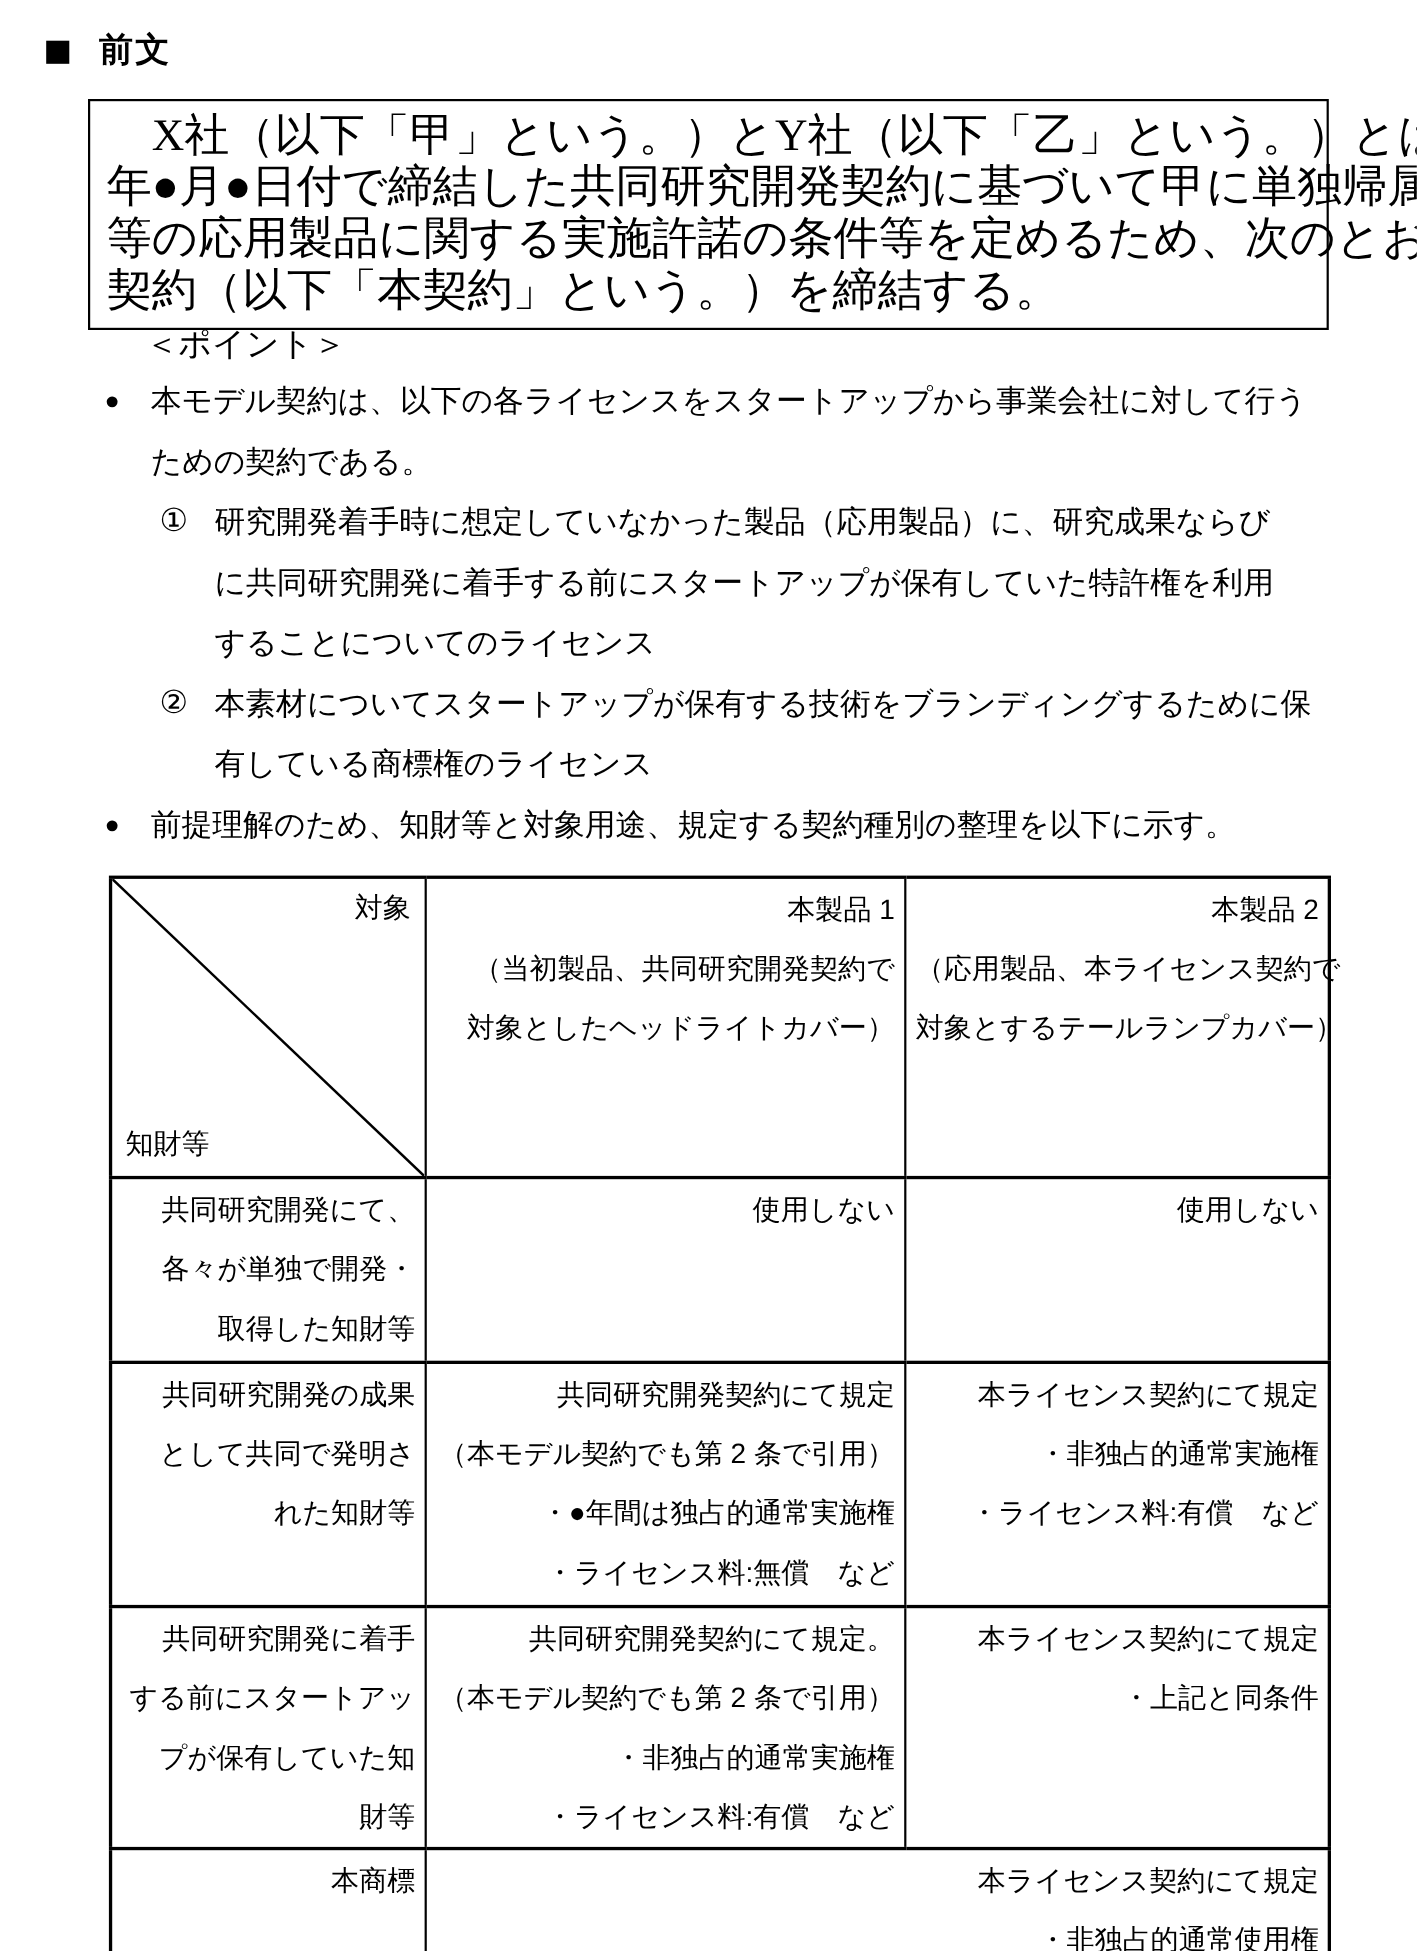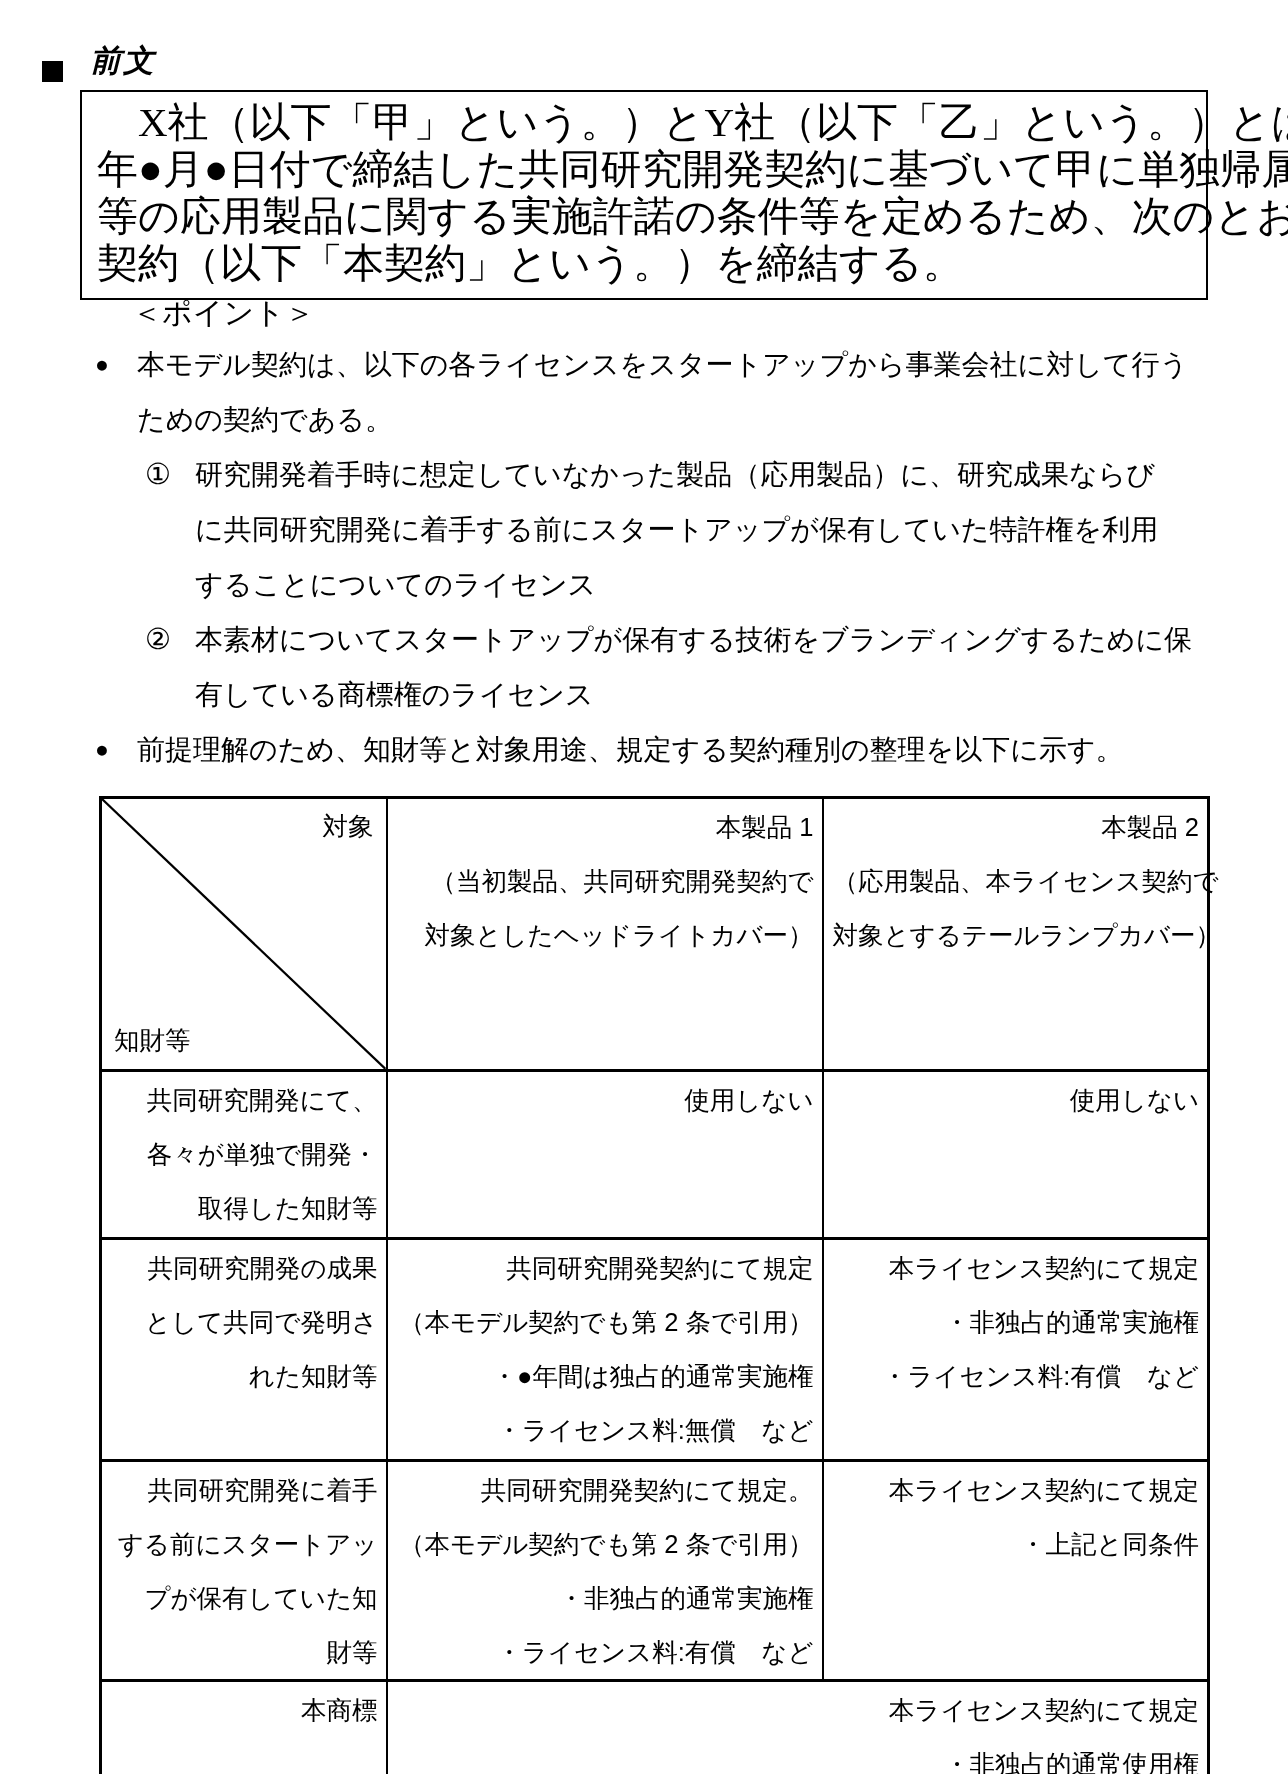--- a/index.html
+++ b/index.html
@@ -4,21 +4,21 @@
 <style>
   html,body { margin:0; padding:0; }
   body {
     width:1288px; height:1774px; position:relative;
     background:#ffffff; color:#000000;
     font-family:"Liberation Sans", sans-serif;
     overflow:hidden;
   }
 
   
-  .heading { position:absolute; left:42px; top:40px; display:flex; align-items:flex-end;font-style:italic; }
+  .heading { position:absolute; left:42px; top:24px; display:flex; align-items:center; }
   .sq { width:21px; height:21px; background:#000; display:inline-block; flex:none; margin-top:4px; }
   .heading-text { font-size:31px; font-weight:bold; margin-left:27px; letter-spacing:2px; }
 
   
   .preamble-box {
     position:absolute; left:80px; top:90px; width:1128px; box-sizing:border-box;
     border:2px solid #000; padding:7px 12px 11px 15px;
   }
   .preamble-text {
     font-family:"Liberation Serif", serif;

